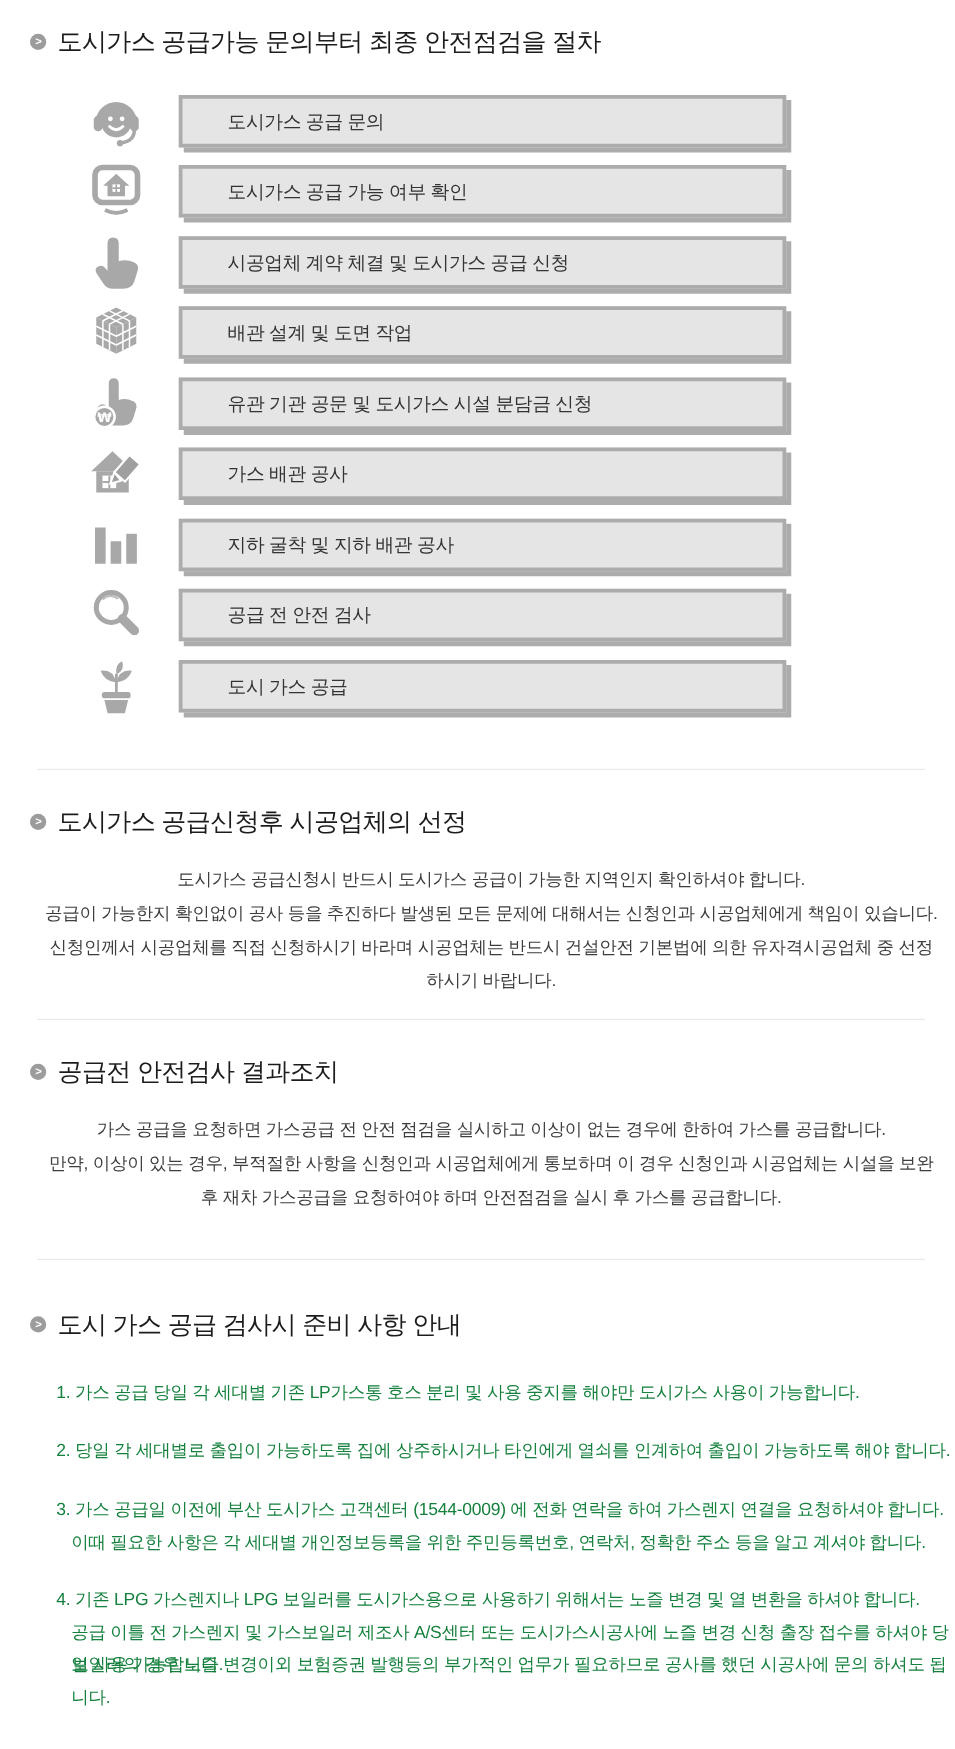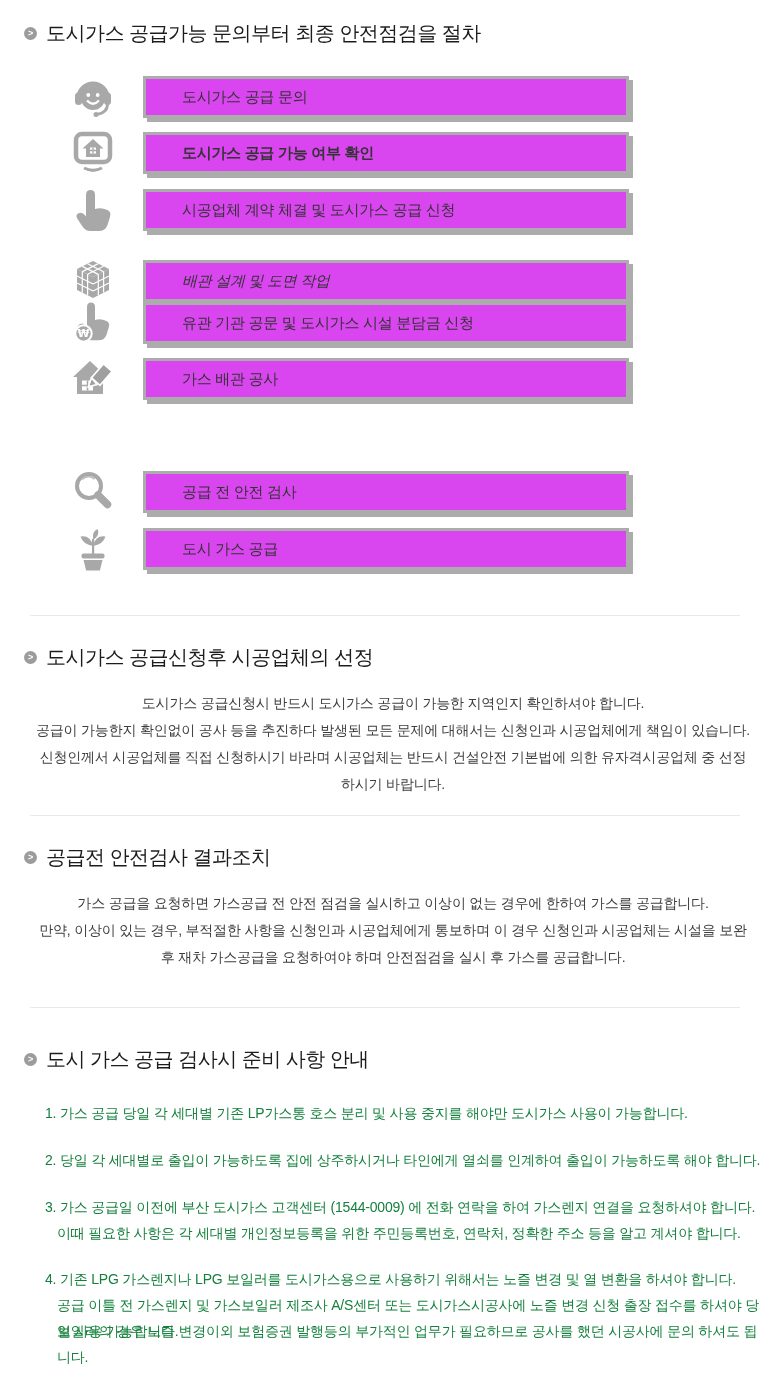--- a/index.html
+++ b/index.html
@@ -7,21 +7,21 @@
         font-family:"Liberation Sans","DejaVu Sans",sans-serif;color:#3d3d3d;}
   .sec-title{position:absolute;display:flex;align-items:center;gap:9px;
              font-size:20px;color:#1c1c1c;letter-spacing:-0.5px;}
   .bullet{width:13px;height:13px;min-width:13px;border-radius:50%;background:#9c9c9c;
           color:#fff;font-size:9px;font-weight:bold;display:inline-flex;
           align-items:center;justify-content:center;line-height:1;}
   .flow-row{position:absolute;left:0;width:764px;height:46px;}
   .flow-icon{position:absolute;left:70px;top:-2px;width:46px;height:46px;display:flex;
              align-items:center;justify-content:center;}
   .flow-box{position:absolute;left:143px;top:0;width:444px;height:36px;
-            background:#d946ef;border:3px solid #acacac;box-shadow:4px 4px 0 #acacac;
+            background:#e5e5e5;border:3px solid #acacac;box-shadow:4px 4px 0 #acacac;
             display:flex;align-items:center;padding-left:36px;
             font-size:15px;color:#333;letter-spacing:-0.3px;}
   .divider{position:absolute;left:30px;width:710px;height:1px;background:#e9e9e9;}
   .para-block{position:absolute;left:35px;width:716px;font-size:14px;
               line-height:27px;color:#3d3d3d;letter-spacing:-0.2px;text-align:center;}
   .list-line{position:absolute;left:45px;width:718px;font-size:14px;
              line-height:26px;color:#15803d;letter-spacing:-0.2px;}
   .list-line.cont{left:57px;width:706px;}
   svg{display:block;}
 </style>
@@ -47,21 +47,21 @@
         <rect x="34" y="18.5" width="7" height="12.5" rx="3.5" fill="#a8a8a8"></rect>
         <path d="M37.5 30 q0 9 -11 10.3" stroke="#a8a8a8" stroke-width="2.8" fill="none"></path>
         <circle cx="26" cy="40.5" r="2.5" fill="#a8a8a8"></circle>
       </svg>
     </span>
     <div class="flow-box">
       <span>도시가스 공급 문의</span>
     </div>
   </div>
 
-  <div class="flow-row" style="top:132px;font-weight:bold;">
+  <div class="flow-row" style="top:132px;">
     <span class="flow-icon">
       <svg width="46" height="46" viewBox="0 0 46 46">
         <rect x="6" y="4" width="34" height="28" rx="6" fill="none" stroke="#a8a8a8" stroke-width="4.5"></rect>
         <path d="M23 9 L33.5 18.5 H30 V27 H16 V18.5 H12.5 Z" fill="#a8a8a8"></path>
         <rect x="20" y="17.5" width="6" height="6" fill="#fff"></rect>
         <path d="M23 17.5 v6 M20 20.5 h6" stroke="#a8a8a8" stroke-width="1.3"></path>
         <path d="M14 38 q9 6 18 0 q-4 3.5 -9 3.5 q-5 0 -9 -3.5 z" fill="#a8a8a8"></path>
         <path d="M14 38 q9 4.5 18 0" stroke="#a8a8a8" stroke-width="3" fill="none"></path>
       </svg>
     </span>
@@ -74,21 +74,21 @@
     <span class="flow-icon">
       <svg width="46" height="46" viewBox="0 0 46 46">
         <path d="M16 8 q0 -5 4.5 -5 q4.5 0 4.5 5 v14 q6 -2 12.5 1 q4 2 2.5 7 l-2.5 8 q-2 6 -9 6 h-8 q-5 0 -8 -4.5 l-5 -7.5 q-2.5 -4 1 -5.8 q3.2 -1.6 5.8 1.3 l1.7 2 z" fill="#a8a8a8"></path>
       </svg>
     </span>
     <div class="flow-box">
       <span>시공업체 계약 체결 및 도시가스 공급 신청</span>
     </div>
   </div>
 
-  <div class="flow-row" style="top:260px;font-style:italic;">
+  <div class="flow-row" style="top:245px;">
     <span class="flow-icon">
       <svg width="46" height="46" viewBox="0 0 46 46">
         <polygon points="23,3 39,11 23,19 7,11" fill="#a8a8a8"></polygon>
         <polygon points="7,11 23,19 23,40 7,32" fill="#a8a8a8"></polygon>
         <polygon points="39,11 23,19 23,40 39,32" fill="#a8a8a8"></polygon>
         <path d="M12.3,8.4 L28.3,16.4 M17.6,5.7 L33.6,13.7 M12.3,13.6 L28.3,5.6 M17.6,16.3 L33.6,8.3" stroke="#fff" stroke-width="1.2"></path>
         <path d="M7,18 L23,26 M7,25 L23,33 M39,18 L23,26 M39,25 L23,33" stroke="#fff" stroke-width="1.2"></path>
         <path d="M12.3,13.6 V34.6 M17.6,16.3 V37.3 M33.6,13.6 V34.6 M28.3,16.3 V37.3" stroke="#fff" stroke-width="1.2"></path>
       </svg>
     </span>
@@ -121,20 +121,32 @@
           <path d="M33.5 8 l8.5 7.5 -12 13.8 -8.5 -7.5 z" fill="#9f9f9f" stroke="#fff" stroke-width="1.6"></path>
           <path d="M21.5 21.8 l-3.2 9 8.6 -2.3 z" fill="#9f9f9f" stroke="#fff" stroke-width="1.6"></path>
         </g>
       </svg>
     </span>
     <div class="flow-box">
       <span>가스 배관 공사</span>
     </div>
   </div>
 
+  <div class="flow-row" style="top:415px;">
+    <span class="flow-icon">
+      <svg width="46" height="46" viewBox="0 0 46 46">
+        <rect x="6" y="9" width="8.5" height="29" fill="#a8a8a8"></rect>
+        <rect x="18.5" y="20" width="8.5" height="18" fill="#a8a8a8"></rect>
+        <rect x="31" y="14" width="8.5" height="24" fill="#a8a8a8"></rect>
+      </svg>
+    </span>
+    <div class="flow-box">
+      <span>지하 굴착 및 지하 배관 공사</span>
+    </div>
+  </div>
 
   <div class="flow-row" style="top:471px;">
     <span class="flow-icon">
       <svg width="46" height="46" viewBox="0 0 46 46">
         <circle cx="19" cy="17" r="12" fill="none" stroke="#a8a8a8" stroke-width="4"></circle>
         <path d="M12 10.5 a9 9 0 0 1 12.5 -0.5" stroke="#bdbdbd" stroke-width="1.8" fill="none"></path>
         <path d="M28 26 L37.5 35.5" stroke="#a8a8a8" stroke-width="7.5" stroke-linecap="round"></path>
       </svg>
     </span>
     <div class="flow-box">

